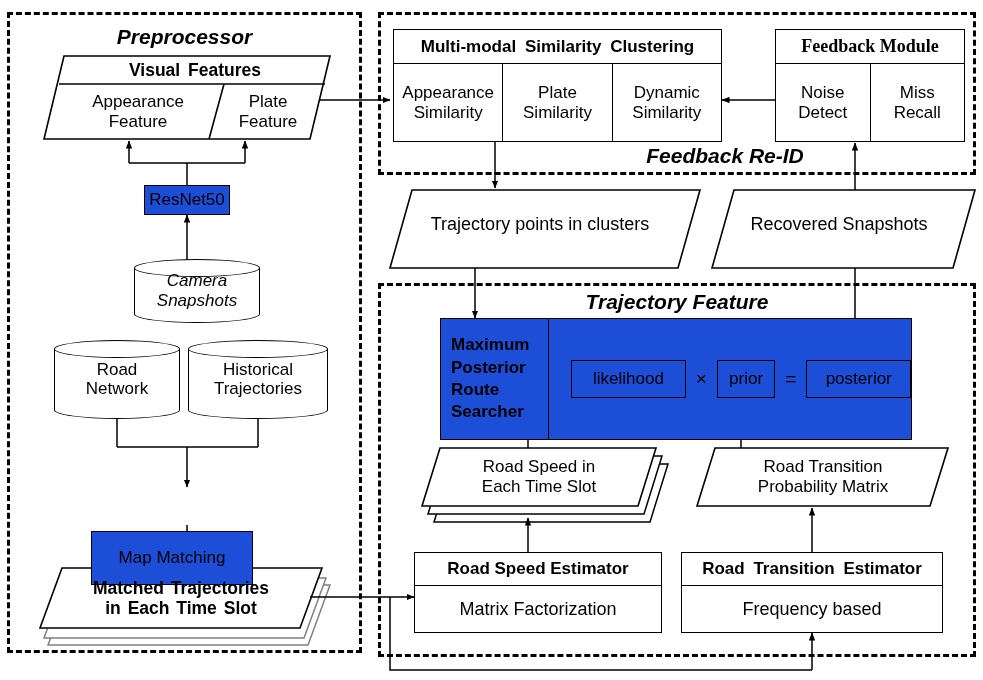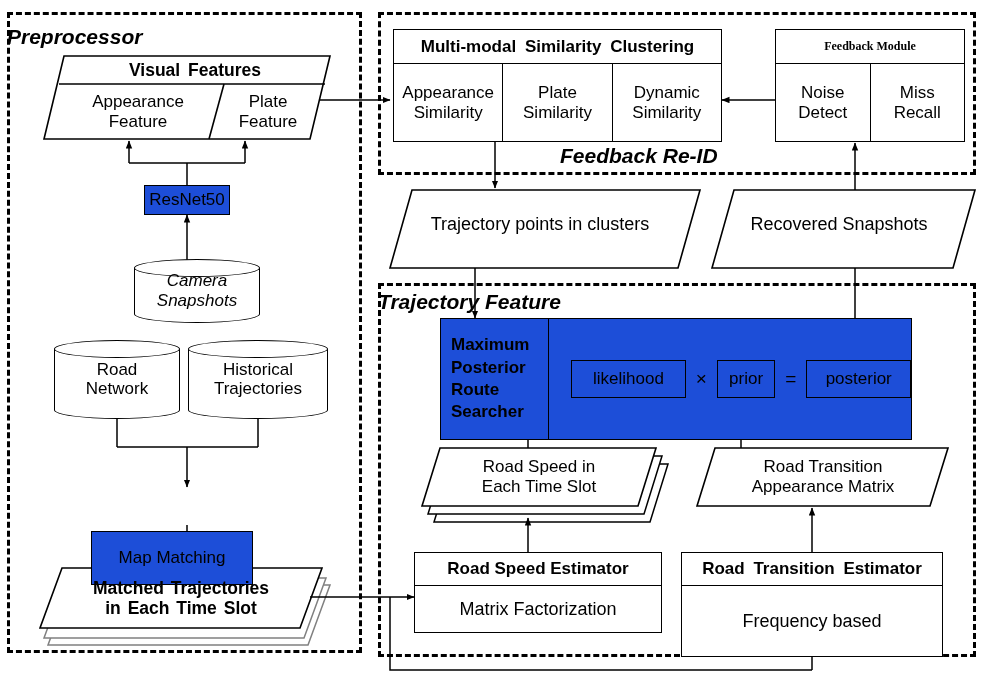--- a/index.html
+++ b/index.html
@@ -7,21 +7,21 @@
        font-family:"Liberation Sans","DejaVu Sans",sans-serif;color:#000;}
   #canvas{position:absolute;left:0;top:0;width:983px;height:680px;}
 
   .abs{position:absolute;box-sizing:border-box;}
 
   
   .module{border:3px dashed #000;background:transparent;}
 
   
   .sect-title{font-weight:bold;font-style:italic;font-size:21px;
-              white-space:nowrap;line-height:1;}
+              text-align:center;white-space:nowrap;line-height:1;}
 
   
   .box{border:1.6px solid #000;background:#1d4ed8;display:flex;
        align-items:center;justify-content:center;text-align:center;
        line-height:1.12;}
 
   
   .hdrbox{border:1.6px solid #000;background:#fff;display:flex;flex-direction:column;}
   .hdrbox .hdr{border-bottom:1.6px solid #000;display:flex;align-items:center;
                justify-content:center;font-weight:bold;text-align:center;}
@@ -197,21 +197,21 @@
         <span>Similarity</span>
       </div>
       <div class="cell" style="font-size:17px;flex-direction:column;">
         <span>Dynamic</span>
         <span>Similarity</span>
       </div>
     </div>
   </div>
 
   <div class="abs hdrbox" style="left:775px;top:29px;width:190px;height:113px;">
-    <div class="hdr serif" style="height:33px;font-size:12px;">Feedback Module</div>
+    <div class="hdr serif" style="height:33px;font-size:18px;">Feedback Module</div>
     <div class="bodyrow">
       <div class="cell" style="font-size:17px;flex-direction:column;">
         <span>Noise</span>
         <span>Detect</span>
       </div>
       <div class="cell" style="font-size:17px;flex-direction:column;">
         <span>Miss</span>
         <span>Recall</span>
       </div>
     </div>
@@ -243,30 +243,30 @@
     </div>
   </div>
 
   <div class="pg-text" style="left:424px;top:450px;width:230px;height:54px;font-size:17px;flex-direction:column;">
     <span>Road Speed in</span>
     <span>Each Time Slot</span>
   </div>
 
   <div class="pg-text" style="left:700px;top:450px;width:246px;height:54px;font-size:17px;flex-direction:column;">
     <span>Road Transition</span>
-    <span>Appearance Matrix</span>
+    <span>Probability Matrix</span>
   </div>
 
   <div class="abs hdrbox" style="left:414px;top:552px;width:248px;height:81px;">
     <div class="hdr" style="height:32px;font-size:17px;">Road Speed Estimator</div>
     <div class="bodyrow">
       <div class="cell" style="font-size:18px;">Matrix Factorization</div>
     </div>
   </div>
 
-  <div class="abs hdrbox" style="left:681px;top:552px;width:262px;height:105px;">
+  <div class="abs hdrbox" style="left:681px;top:552px;width:262px;height:81px;">
     <div class="hdr wsp" style="height:32px;font-size:17px;">Road Transition  Estimator</div>
     <div class="bodyrow">
       <div class="cell" style="font-size:18px;">Frequency based</div>
     </div>
   </div>
 
 </div>
 
 </body></html>

